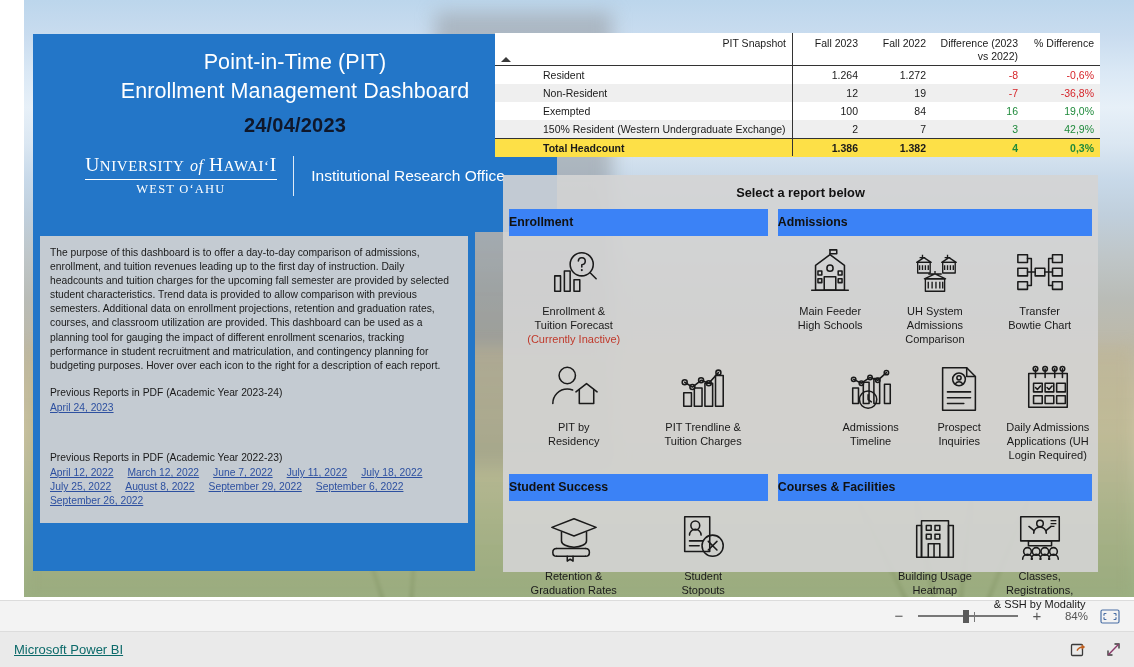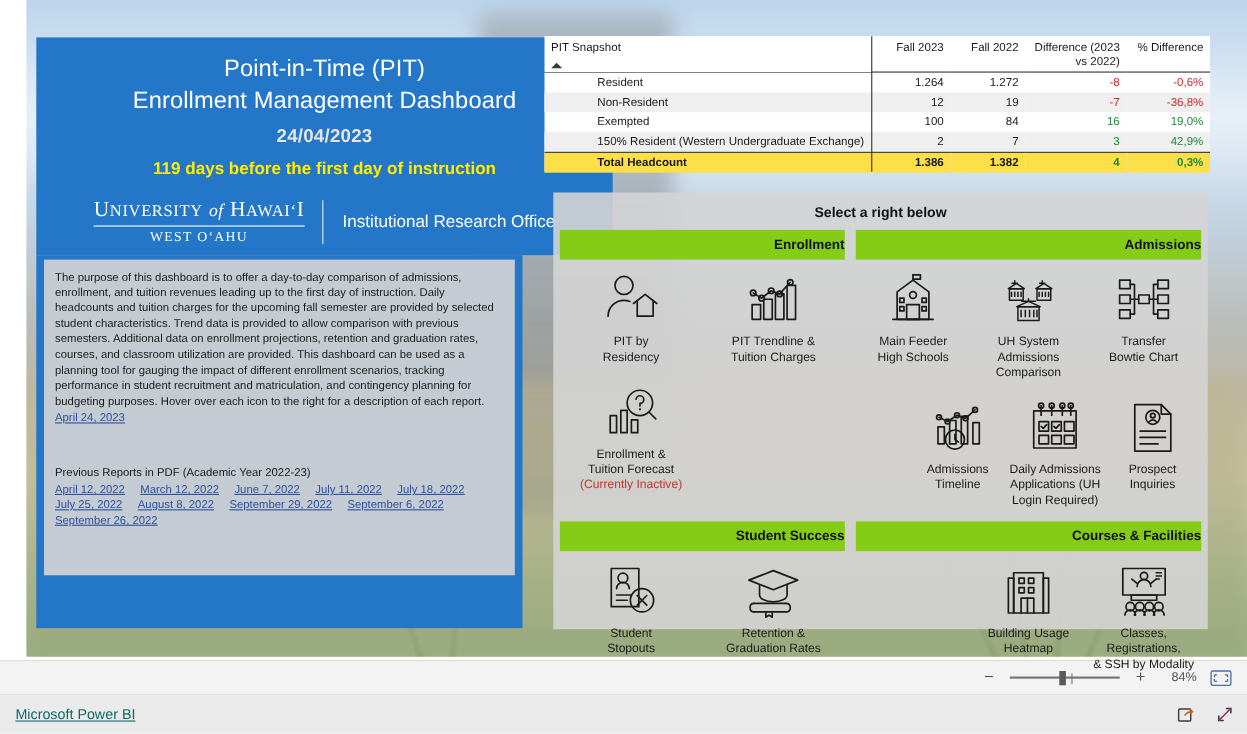--- a/index.html
+++ b/index.html
@@ -66,21 +66,21 @@
     width: 524px; height: 198px;
     background: #2376c8;
     z-index: 5;
     padding: 14px 16px 0 16px;
     color: #ffffff;
     text-align: center;
   }
   #hero .t1 { font-size: 21.5px; line-height: 29px; font-weight: 400; letter-spacing: .1px; }
   #hero .t2 { font-size: 21.5px; line-height: 29px; font-weight: 400; letter-spacing: .1px; }
   #hero .date {
-    font-size: 17px; font-weight: 700; color: #e5e5e5;
+    font-size: 20px; font-weight: 700; color: #0f172a;
     margin-top: 8px; letter-spacing: .2px;
   }
   #hero .days {
     font-size: 15.5px; font-weight: 700; color: #ffec00;
     margin-top: 11px; letter-spacing: 0px;
   }
   #logorow {
     display: flex; align-items: center; justify-content: center;
     margin-top: 17px; gap: 0;
   }
@@ -138,21 +138,21 @@
     z-index: 5;
     font-size: 10.5px;
     color: #1a1a1a;
   }
   table.pit { width: 100%; border-collapse: collapse; table-layout: fixed; }
   table.pit th {
     font-weight: 400; vertical-align: top; text-align: right;
     padding: 4px 6px 2px 6px; font-size: 10.5px; line-height: 13px;
     background: #ffffff;
   }
-  table.pit th.first { text-align: left; position: relative; }
+  table.pit th.first { text-align: right; position: relative; }
   .sortcaret {
     position: absolute; left: 6px; bottom: 3px;
     width: 0; height: 0;
     border-left: 5px solid transparent;
     border-right: 5px solid transparent;
     border-bottom: 5px solid #3a3a3a;
   }
   table.pit thead tr { border-bottom: 1.3px solid #333; }
   table.pit td {
     text-align: right; padding: 2.5px 6px; font-size: 10.5px; line-height: 13px;
@@ -180,21 +180,21 @@
   }
   #selector h2 {
     text-align: center; font-size: 12.8px; font-weight: 700; color: #111;
     margin: 2px 0 9px 0;
   }
   .colwrap { display: flex; gap: 10px; }
   .col { }
   .col.left { width: 262px; }
   .col.right { width: 318px; }
   .cathead {
-    background: #84cc16; color: #111; text-align: right;
+    background: #3b82f6; color: #111; text-align: left;
     font-size: 12.3px; font-weight: 700; padding: 6px 0 7px 0;
   }
   .tilerow { display: flex; }
   .tile {
     flex: 1; text-align: center; padding: 8px 2px 6px 2px;
     cursor: pointer;
   }
   .tile .ico { height: 58px; display: flex; align-items: center; justify-content: center; }
   .tile .lbl {
     font-size: 11px; line-height: 14px; color: #1a1a1a; margin-top: 2px;
@@ -254,39 +254,39 @@
     <div class="frond" style="left:360px; transform:rotate(-18deg);"></div>
     <div class="frond" style="left:384px; transform:rotate(4deg);"></div>
   </div>
 
   <div id="herotail"></div>
 
   <div id="hero">
     <div class="t1">Point-in-Time (PIT)</div>
     <div class="t2">Enrollment Management Dashboard</div>
     <div class="date">24/04/2023</div>
-    <div class="days">119 days before the first day of instruction</div>
 
     <div id="logorow">
       <div id="uhlogo">
         <div class="l1">
           <span>U</span><span class="sm">NIVERSITY</span>
           <span class="it">of</span>
           <span>H</span><span class="sm">AWAI</span><span class="sm">ʻ</span><span>I</span>
         </div>
         <div class="l2">WEST OʻAHU</div>
       </div>
       <div id="divider"></div>
       <div id="iro">Institutional Research Office</div>
     </div>
   </div>
 
   <div id="descpanel">
     <p>The purpose of this dashboard is to offer a day-to-day comparison of admissions, enrollment, and tuition revenues leading up to the first day of instruction. Daily headcounts and tuition charges for the upcoming fall semester are provided by selected student characteristics. Trend data is provided to allow comparison with previous semesters. Additional data on enrollment projections, retention and graduation rates, courses, and classroom utilization are provided. This dashboard can be used as a planning tool for gauging the impact of different enrollment scenarios, tracking performance in student recruitment and matriculation, and contingency planning for budgeting purposes. Hover over each icon to the right for a description of each report.</p>
 
+    <div class="sec-title">Previous Reports in PDF (Academic Year 2023-24)</div>
     <div class="linkrow" id="links2324"><a class="pdf">April 24, 2023</a></div>
 
     <div style="height:36px"></div>
 
     <div class="sec-title" style="margin-top:0">Previous Reports in PDF (Academic Year 2022-23)</div>
     <div class="linkrow" id="links2223"><a class="pdf">April 12, 2022</a><a class="pdf">March 12, 2022</a><a class="pdf">June 7, 2022</a><a class="pdf">July 11, 2022</a><a class="pdf">July 18, 2022</a><a class="pdf">July 25, 2022</a><a class="pdf">August 8, 2022</a><a class="pdf">September 29, 2022</a><a class="pdf">September 6, 2022</a><a class="pdf">September 26, 2022</a></div>
   </div>
 
   <div id="tablewrap">
     <div class="vrule"></div>
@@ -346,24 +346,43 @@
             <td class="">1.386</td>
             <td class="">1.382</td>
             <td class="pos">4</td>
             <td class="pos">0,3%</td>
           </tr>
         </tfoot>
     </table>
   </div>
 
   <div id="selector">
-    <h2>Select a right below</h2>
+    <h2>Select a report below</h2>
     <div class="colwrap">
       <div class="col left">
         <div class="cathead">Enrollment</div>
+        <div class="tilerow" id="row-enrollment-2">
+            <div class="tile">
+              <div class="ico">
+                <svg viewBox="0 0 54 54" width="52" height="52">
+                  <path d="M7 46h6V30H7zM17 46h6V25h-6zM27 46h6V34h-6z" fill="none" stroke="#1a1a1a" stroke-width="1.6" stroke-linecap="round" stroke-linejoin="round"></path>
+                  <circle cx="35" cy="18" r="12" fill="none" stroke="#1a1a1a" stroke-width="1.6" stroke-linecap="round" stroke-linejoin="round"></circle>
+                  <path d="M44 27l6 6" fill="none" stroke="#1a1a1a" stroke-width="1.6" stroke-linecap="round" stroke-linejoin="round"></path>
+                  <path d="M31.5 14.5a3.6 3.6 0 1 1 3.6 3.9v2.4" fill="none" stroke="#1a1a1a" stroke-width="1.6" stroke-linecap="round" stroke-linejoin="round"></path>
+                  <circle cx="35.1" cy="24" r="1.1" fill="#1a1a1a"></circle>
+                </svg>
+              </div>
+              <div class="lbl">Enrollment &amp;<br>Tuition Forecast</div>
+              <div class="sub">(Currently Inactive)</div>
+            </div>
+            <div class="tile blank">
+              <div class="ico"></div>
+              <div class="lbl">&nbsp;<br>&nbsp;</div>
+            </div>
+          </div>
         <div class="tilerow" id="row-enrollment-1">
             <div class="tile">
               <div class="ico">
                 <svg viewBox="0 0 54 54" width="52" height="52">
                   <circle cx="20" cy="13" r="8.5" fill="none" stroke="#1a1a1a" stroke-width="1.6" stroke-linecap="round" stroke-linejoin="round"></circle>
                   <path d="M5 42c0-8.3 6.7-15 15-15 2 0 3.9.4 5.6 1.1" fill="none" stroke="#1a1a1a" stroke-width="1.6" stroke-linecap="round" stroke-linejoin="round"></path>
                   <path d="M29 30l11-8.6L51 30" fill="none" stroke="#1a1a1a" stroke-width="1.6" stroke-linecap="round" stroke-linejoin="round"></path>
                   <path d="M32.5 27.6V42h15V27.6" fill="none" stroke="#1a1a1a" stroke-width="1.6" stroke-linecap="round" stroke-linejoin="round"></path>
                 </svg>
               </div>
@@ -375,39 +394,20 @@
                   <path d="M7 45h8V31H7zM18 45h8V26h-8zM29 45h8V21h-8zM40 45h8V13h-8z" fill="none" stroke="#1a1a1a" stroke-width="1.6" stroke-linecap="round" stroke-linejoin="round"></path>
                   <path d="M8 20l8 5 9-7 8 3 10-11" fill="none" stroke="#1a1a1a" stroke-width="1.6" stroke-linecap="round" stroke-linejoin="round"></path>
                   <circle cx="8" cy="20" r="2.6" fill="none" stroke="#1a1a1a" stroke-width="1.6" stroke-linecap="round" stroke-linejoin="round"></circle>
                   <circle cx="16" cy="25" r="2.6" fill="none" stroke="#1a1a1a" stroke-width="1.6" stroke-linecap="round" stroke-linejoin="round"></circle>
                   <circle cx="25" cy="18" r="2.6" fill="none" stroke="#1a1a1a" stroke-width="1.6" stroke-linecap="round" stroke-linejoin="round"></circle>
                   <circle cx="33" cy="21" r="2.6" fill="none" stroke="#1a1a1a" stroke-width="1.6" stroke-linecap="round" stroke-linejoin="round"></circle>
                   <circle cx="43" cy="10" r="2.6" fill="none" stroke="#1a1a1a" stroke-width="1.6" stroke-linecap="round" stroke-linejoin="round"></circle>
                 </svg>
               </div>
               <div class="lbl">PIT Trendline &amp;<br>Tuition Charges</div>
-            </div>
-          </div>
-        <div class="tilerow" id="row-enrollment-2">
-            <div class="tile">
-              <div class="ico">
-                <svg viewBox="0 0 54 54" width="52" height="52">
-                  <path d="M7 46h6V30H7zM17 46h6V25h-6zM27 46h6V34h-6z" fill="none" stroke="#1a1a1a" stroke-width="1.6" stroke-linecap="round" stroke-linejoin="round"></path>
-                  <circle cx="35" cy="18" r="12" fill="none" stroke="#1a1a1a" stroke-width="1.6" stroke-linecap="round" stroke-linejoin="round"></circle>
-                  <path d="M44 27l6 6" fill="none" stroke="#1a1a1a" stroke-width="1.6" stroke-linecap="round" stroke-linejoin="round"></path>
-                  <path d="M31.5 14.5a3.6 3.6 0 1 1 3.6 3.9v2.4" fill="none" stroke="#1a1a1a" stroke-width="1.6" stroke-linecap="round" stroke-linejoin="round"></path>
-                  <circle cx="35.1" cy="24" r="1.1" fill="#1a1a1a"></circle>
-                </svg>
-              </div>
-              <div class="lbl">Enrollment &amp;<br>Tuition Forecast</div>
-              <div class="sub">(Currently Inactive)</div>
-            </div>
-            <div class="tile blank">
-              <div class="ico"></div>
-              <div class="lbl">&nbsp;<br>&nbsp;</div>
             </div>
           </div>
       </div>
       <div class="col right">
         <div class="cathead">Admissions</div>
         <div class="tilerow" id="row-admissions-1">
             <div class="tile">
               <div class="ico">
                 <svg viewBox="0 0 54 54" width="52" height="52">
                   <path d="M27 3v5M27 8l-15 11v26h30V19z" fill="none" stroke="#1a1a1a" stroke-width="1.6" stroke-linecap="round" stroke-linejoin="round"></path>
@@ -471,20 +471,33 @@
                   <circle cx="9" cy="17" r="2.3" fill="none" stroke="#1a1a1a" stroke-width="1.6" stroke-linecap="round" stroke-linejoin="round"></circle>
                   <circle cx="17" cy="21" r="2.3" fill="none" stroke="#1a1a1a" stroke-width="1.6" stroke-linecap="round" stroke-linejoin="round"></circle>
                   <circle cx="26" cy="15" r="2.3" fill="none" stroke="#1a1a1a" stroke-width="1.6" stroke-linecap="round" stroke-linejoin="round"></circle>
                   <circle cx="34" cy="18" r="2.3" fill="none" stroke="#1a1a1a" stroke-width="1.6" stroke-linecap="round" stroke-linejoin="round"></circle>
                   <circle cx="43" cy="10" r="2.3" fill="none" stroke="#1a1a1a" stroke-width="1.6" stroke-linecap="round" stroke-linejoin="round"></circle>
                   <circle cx="24" cy="38" r="9" fill="none" stroke="#1a1a1a" stroke-width="1.6" stroke-linecap="round" stroke-linejoin="round"></circle>
                   <path d="M24 33v5l3.4 2.4" fill="none" stroke="#1a1a1a" stroke-width="1.6" stroke-linecap="round" stroke-linejoin="round"></path>
                 </svg>
               </div>
               <div class="lbl">Admissions<br>Timeline</div>
+            </div>
+            <div class="tile">
+              <div class="ico">
+                <svg viewBox="0 0 54 54" width="52" height="52">
+                  <path d="M10 5h25l9 9v35H10z" fill="none" stroke="#1a1a1a" stroke-width="1.6" stroke-linecap="round" stroke-linejoin="round"></path>
+                  <path d="M35 5v9h9" fill="none" stroke="#1a1a1a" stroke-width="1.6" stroke-linecap="round" stroke-linejoin="round"></path>
+                  <circle cx="27" cy="17" r="6.6" fill="none" stroke="#1a1a1a" stroke-width="1.6" stroke-linecap="round" stroke-linejoin="round"></circle>
+                  <circle cx="27" cy="15.4" r="2.2" fill="none" stroke="#1a1a1a" stroke-width="1.6" stroke-linecap="round" stroke-linejoin="round"></circle>
+                  <path d="M23.4 21.4a4.2 4.2 0 0 1 7.2 0" fill="none" stroke="#1a1a1a" stroke-width="1.6" stroke-linecap="round" stroke-linejoin="round"></path>
+                  <path d="M15 30h24M15 36h24M15 42h17" fill="none" stroke="#1a1a1a" stroke-width="1.6" stroke-linecap="round" stroke-linejoin="round"></path>
+                </svg>
+              </div>
+              <div class="lbl">Prospect<br>Inquiries</div>
             </div>
             <div class="tile">
               <div class="ico">
                 <svg viewBox="0 0 54 54" width="52" height="52">
                   <rect x="7" y="11" width="40" height="35" fill="none" stroke="#1a1a1a" stroke-width="1.6" stroke-linecap="round" stroke-linejoin="round"></rect>
                   <path d="M14 6v9M24 6v9M34 6v9M42 6v9" fill="none" stroke="#1a1a1a" stroke-width="1.6" stroke-linecap="round" stroke-linejoin="round"></path>
                   <circle cx="14" cy="6" r="2.4" fill="none" stroke="#1a1a1a" stroke-width="1.6" stroke-linecap="round" stroke-linejoin="round"></circle>
                   <circle cx="24" cy="6" r="2.4" fill="none" stroke="#1a1a1a" stroke-width="1.6" stroke-linecap="round" stroke-linejoin="round"></circle>
                   <circle cx="34" cy="6" r="2.4" fill="none" stroke="#1a1a1a" stroke-width="1.6" stroke-linecap="round" stroke-linejoin="round"></circle>
                   <circle cx="42" cy="6" r="2.4" fill="none" stroke="#1a1a1a" stroke-width="1.6" stroke-linecap="round" stroke-linejoin="round"></circle>
@@ -492,65 +505,52 @@
                   <rect x="24" y="21" width="9" height="9" fill="none" stroke="#1a1a1a" stroke-width="1.6" stroke-linecap="round" stroke-linejoin="round"></rect>
                   <rect x="36" y="21" width="9" height="9" fill="none" stroke="#1a1a1a" stroke-width="1.6" stroke-linecap="round" stroke-linejoin="round"></rect>
                   <rect x="12" y="34" width="9" height="8" fill="none" stroke="#1a1a1a" stroke-width="1.6" stroke-linecap="round" stroke-linejoin="round"></rect>
                   <rect x="24" y="34" width="9" height="8" fill="none" stroke="#1a1a1a" stroke-width="1.6" stroke-linecap="round" stroke-linejoin="round"></rect>
                   <rect x="36" y="34" width="9" height="8" fill="none" stroke="#1a1a1a" stroke-width="1.6" stroke-linecap="round" stroke-linejoin="round"></rect>
                   <path d="M14 25.5l2 2 3.2-3.6M26 25.5l2 2 3.2-3.6" fill="none" stroke="#1a1a1a" stroke-width="1.6" stroke-linecap="round" stroke-linejoin="round"></path>
                 </svg>
               </div>
               <div class="lbl">Daily Admissions<br>Applications (UH<br>Login Required)</div>
             </div>
-            <div class="tile">
-              <div class="ico">
-                <svg viewBox="0 0 54 54" width="52" height="52">
-                  <path d="M10 5h25l9 9v35H10z" fill="none" stroke="#1a1a1a" stroke-width="1.6" stroke-linecap="round" stroke-linejoin="round"></path>
-                  <path d="M35 5v9h9" fill="none" stroke="#1a1a1a" stroke-width="1.6" stroke-linecap="round" stroke-linejoin="round"></path>
-                  <circle cx="27" cy="17" r="6.6" fill="none" stroke="#1a1a1a" stroke-width="1.6" stroke-linecap="round" stroke-linejoin="round"></circle>
-                  <circle cx="27" cy="15.4" r="2.2" fill="none" stroke="#1a1a1a" stroke-width="1.6" stroke-linecap="round" stroke-linejoin="round"></circle>
-                  <path d="M23.4 21.4a4.2 4.2 0 0 1 7.2 0" fill="none" stroke="#1a1a1a" stroke-width="1.6" stroke-linecap="round" stroke-linejoin="round"></path>
-                  <path d="M15 30h24M15 36h24M15 42h17" fill="none" stroke="#1a1a1a" stroke-width="1.6" stroke-linecap="round" stroke-linejoin="round"></path>
-                </svg>
-              </div>
-              <div class="lbl">Prospect<br>Inquiries</div>
-            </div>
           </div>
       </div>
     </div>
     <div class="rowspace"></div>
     <div class="colwrap">
       <div class="col left">
         <div class="cathead">Student Success</div>
         <div class="tilerow" id="row-success">
             <div class="tile">
               <div class="ico">
                 <svg viewBox="0 0 54 54" width="52" height="52">
+                  <path d="M27 7L4 16l23 9 23-9z" fill="none" stroke="#1a1a1a" stroke-width="1.6" stroke-linecap="round" stroke-linejoin="round"></path>
+                  <path d="M14 21v9c0 3.5 6 6.5 13 6.5s13-3 13-6.5v-9" fill="none" stroke="#1a1a1a" stroke-width="1.6" stroke-linecap="round" stroke-linejoin="round"></path>
+                  <path d="M9 38h30M9 46h30" fill="none" stroke="#1a1a1a" stroke-width="1.6" stroke-linecap="round" stroke-linejoin="round"></path>
+                  <path d="M9 38c-3 0-4 2-4 4s1 4 4 4M39 38c3 0 4 2 4 4s-1 4-4 4" fill="none" stroke="#1a1a1a" stroke-width="1.6" stroke-linecap="round" stroke-linejoin="round"></path>
+                  <path d="M20 46v5l3-2 3 2v-5" fill="none" stroke="#1a1a1a" stroke-width="1.6" stroke-linecap="round" stroke-linejoin="round"></path>
+                </svg>
+              </div>
+              <div class="lbl">Retention &amp;<br>Graduation Rates</div>
+            </div>
+            <div class="tile">
+              <div class="ico">
+                <svg viewBox="0 0 54 54" width="52" height="52">
                   <path d="M8 5h26v36H8z" fill="none" stroke="#1a1a1a" stroke-width="1.6" stroke-linecap="round" stroke-linejoin="round"></path>
                   <circle cx="19" cy="14" r="4.6" fill="none" stroke="#1a1a1a" stroke-width="1.6" stroke-linecap="round" stroke-linejoin="round"></circle>
                   <path d="M13 24a6 6 0 0 1 12 0" fill="none" stroke="#1a1a1a" stroke-width="1.6" stroke-linecap="round" stroke-linejoin="round"></path>
                   <path d="M13 30h14M13 35h10" fill="none" stroke="#1a1a1a" stroke-width="1.6" stroke-linecap="round" stroke-linejoin="round"></path>
                   <circle cx="37" cy="35" r="11" fill="none" stroke="#1a1a1a" stroke-width="1.6" stroke-linecap="round" stroke-linejoin="round"></circle>
                   <path d="M32.5 30.5l9 9M41.5 30.5l-9 9" fill="none" stroke="#1a1a1a" stroke-width="1.6" stroke-linecap="round" stroke-linejoin="round"></path>
                 </svg>
               </div>
               <div class="lbl">Student<br>Stopouts</div>
-            </div>
-            <div class="tile">
-              <div class="ico">
-                <svg viewBox="0 0 54 54" width="52" height="52">
-                  <path d="M27 7L4 16l23 9 23-9z" fill="none" stroke="#1a1a1a" stroke-width="1.6" stroke-linecap="round" stroke-linejoin="round"></path>
-                  <path d="M14 21v9c0 3.5 6 6.5 13 6.5s13-3 13-6.5v-9" fill="none" stroke="#1a1a1a" stroke-width="1.6" stroke-linecap="round" stroke-linejoin="round"></path>
-                  <path d="M9 38h30M9 46h30" fill="none" stroke="#1a1a1a" stroke-width="1.6" stroke-linecap="round" stroke-linejoin="round"></path>
-                  <path d="M9 38c-3 0-4 2-4 4s1 4 4 4M39 38c3 0 4 2 4 4s-1 4-4 4" fill="none" stroke="#1a1a1a" stroke-width="1.6" stroke-linecap="round" stroke-linejoin="round"></path>
-                  <path d="M20 46v5l3-2 3 2v-5" fill="none" stroke="#1a1a1a" stroke-width="1.6" stroke-linecap="round" stroke-linejoin="round"></path>
-                </svg>
-              </div>
-              <div class="lbl">Retention &amp;<br>Graduation Rates</div>
             </div>
           </div>
       </div>
       <div class="col right">
         <div class="cathead">Courses &amp; Facilities</div>
         <div class="tilerow" id="row-courses">
             <div class="tile blank">
               <div class="ico"></div>
               <div class="lbl">&nbsp;<br>&nbsp;</div>
             </div>

